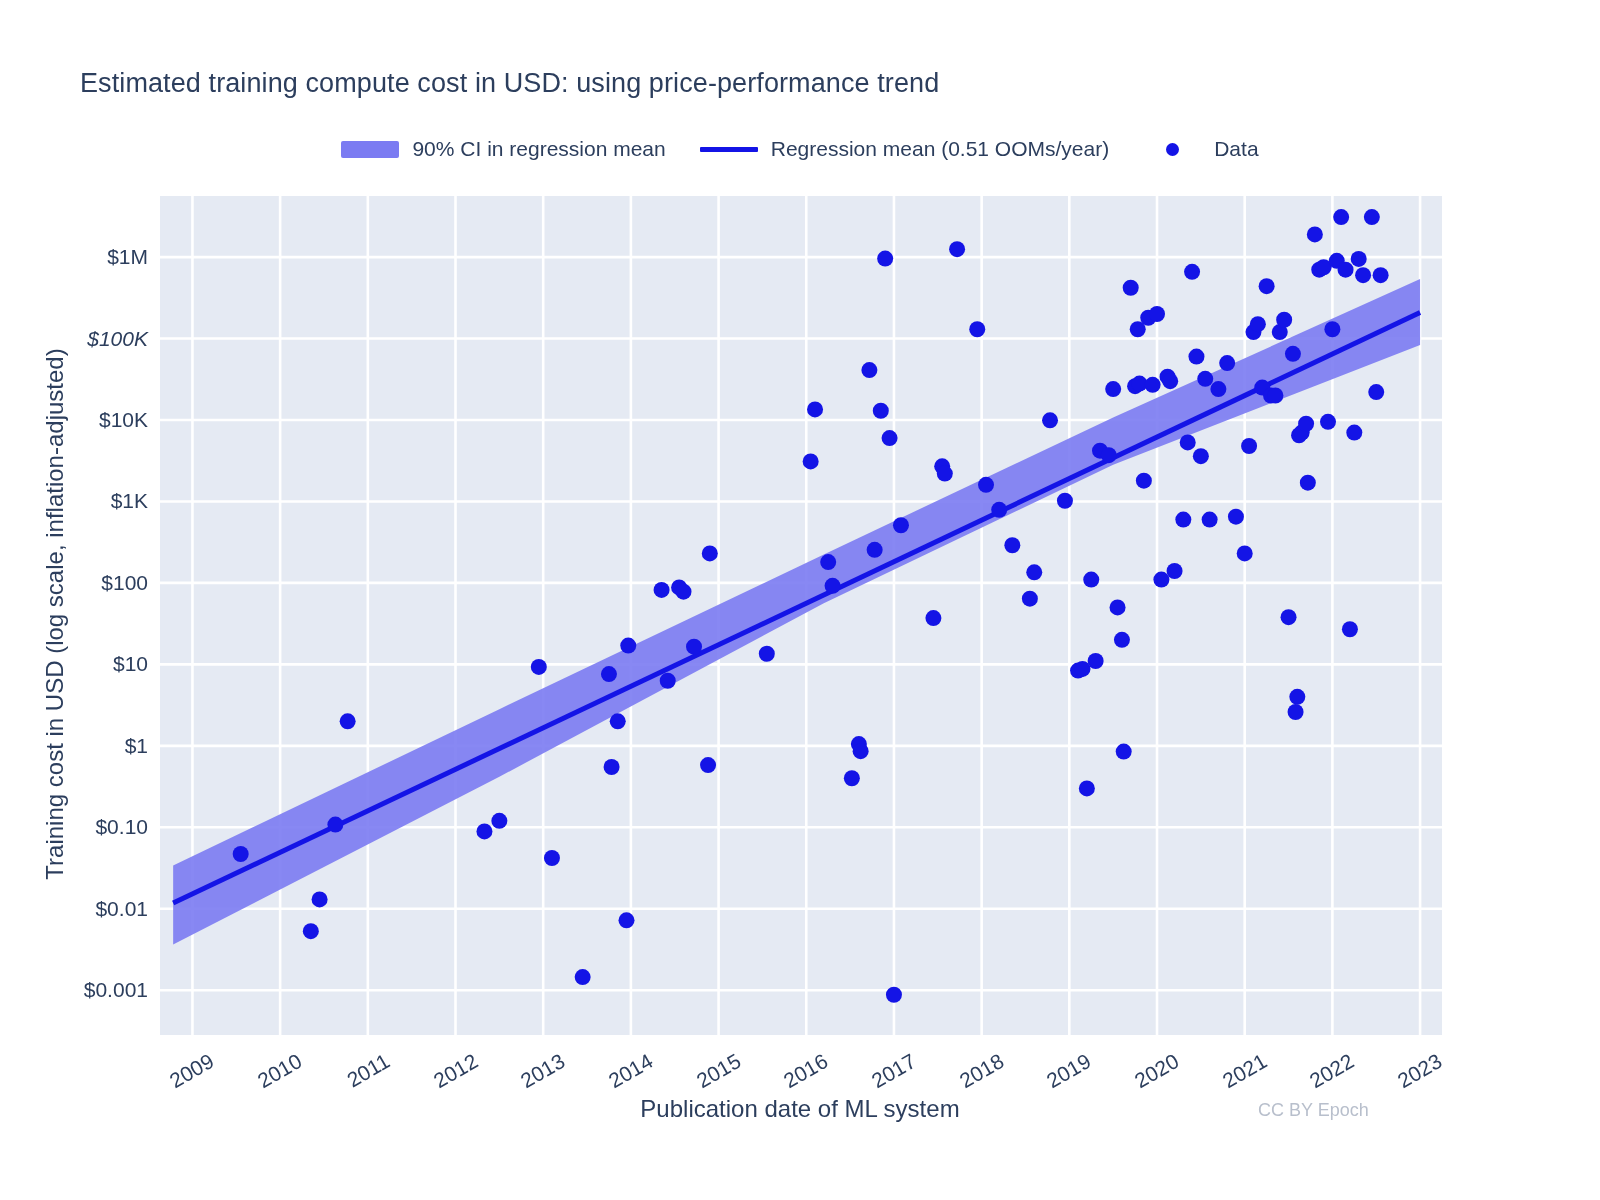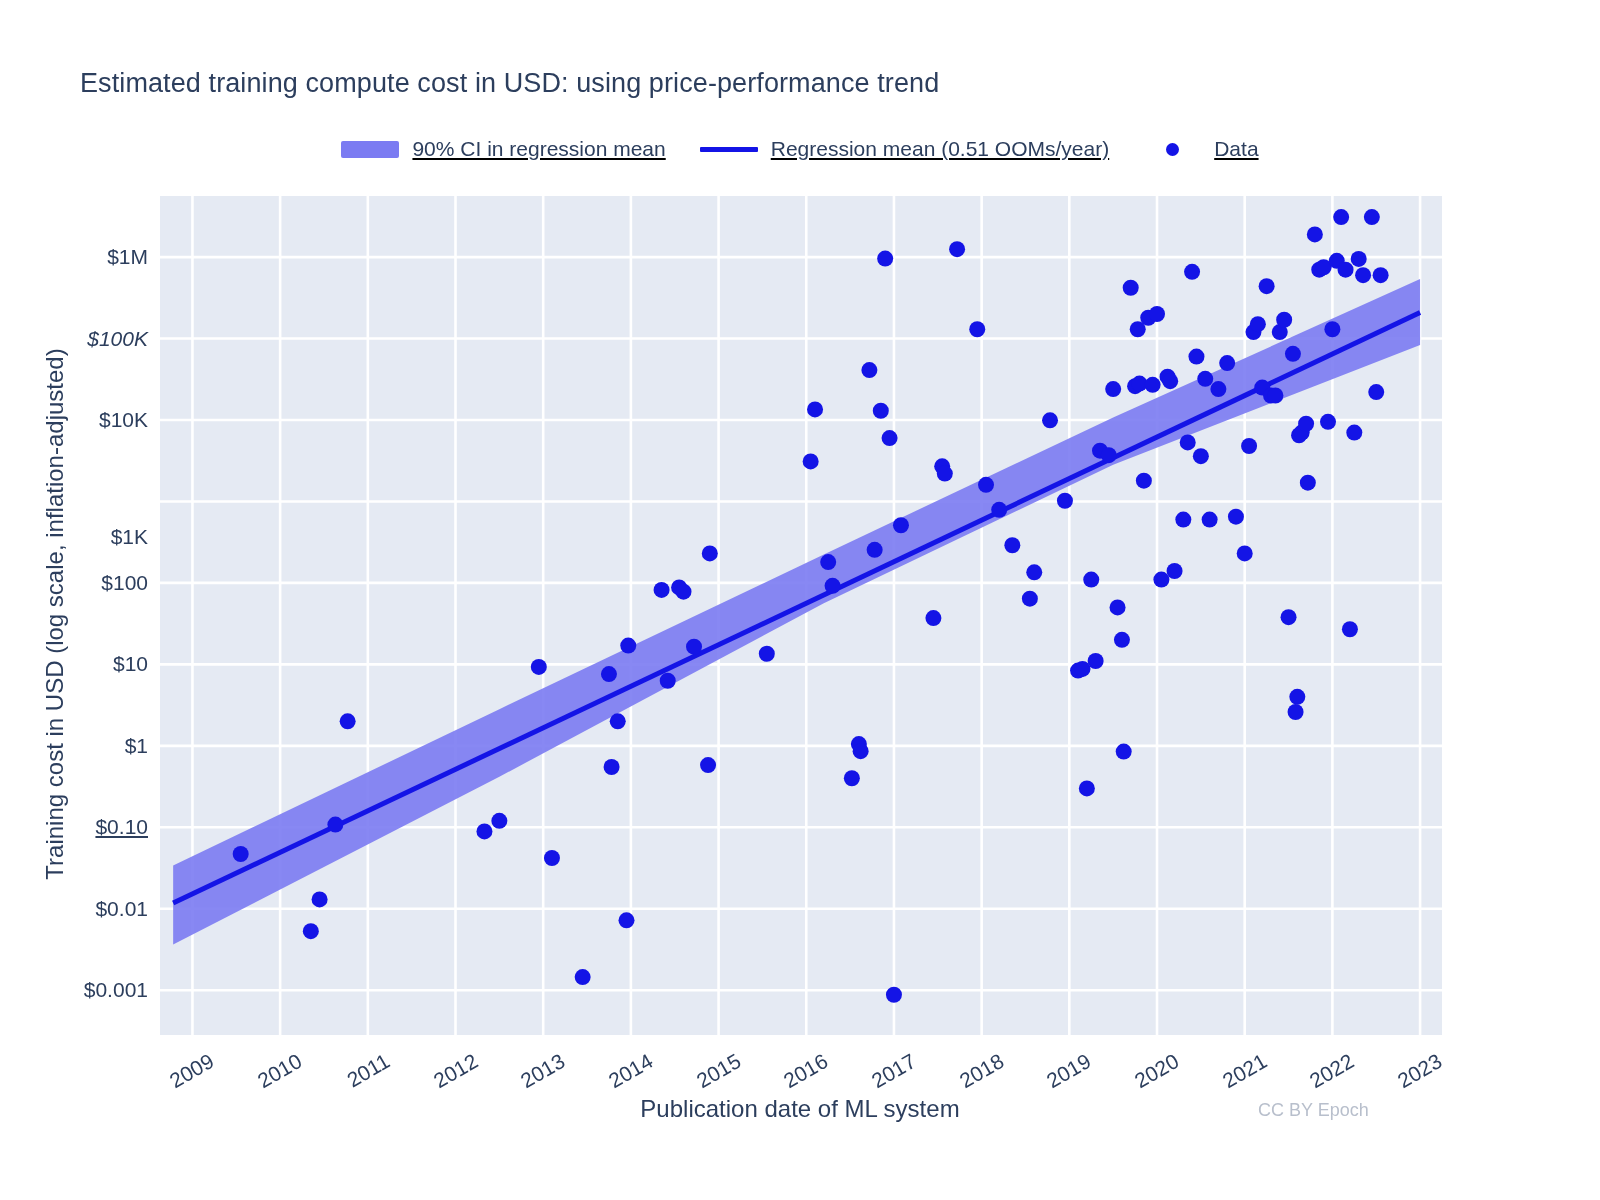--- a/index.html
+++ b/index.html
@@ -31,21 +31,20 @@
   }
   .legend {
     position: absolute;
     left: 0;
     top: 137px;
     width: 1600px;
     display: flex;
     justify-content: center;
     align-items: center;
     gap: 34px;
-    text-decoration: underline;
   }
   .legend-item {
     display: flex;
     align-items: center;
     gap: 13px;
   }
   .legend-label {
     font-size: 21px;
     color: #2c3e5d;
     white-space: nowrap;
@@ -307,25 +306,25 @@
           <circle cx="1216.2339261285906" cy="196.11236609613297" r="8" fill="#1414e6"></circle>
           <circle cx="1220.6183310533472" cy="79.16321368234196" r="8" fill="#1414e6"></circle>
         </g>
       </svg>
   </div>
 
   <div id="ytick-layer">
       <div class="ytick" style="top: 257.092px;">$1M</div>
       <div class="ytick" style="top: 338.549px; font-style: italic;">$100K</div>
       <div class="ytick" style="top: 420.005px;">$10K</div>
-      <div class="ytick" style="top: 501.461px; margin-top: 36px;">$1K</div>
+      <div class="ytick" style="top: 501.461px;">$1K</div>
       <div class="ytick" style="top: 582.917px;">$100</div>
       <div class="ytick" style="top: 664.374px;">$10</div>
       <div class="ytick" style="top: 745.83px;">$1</div>
-      <div class="ytick" style="top: 827.286px; text-decoration: underline;">$0.10</div>
+      <div class="ytick" style="top: 827.286px;">$0.10</div>
       <div class="ytick" style="top: 908.743px;">$0.01</div>
       <div class="ytick" style="top: 990.199px; margin-left: 27px;">$0.001</div>
     </div>
   <div id="xtick-layer">
       <div class="xtick" style="left: 66.4446px; top: 1049px; width: 140px;">2009</div>
       <div class="xtick" style="left: 154.133px; top: 1049px; width: 140px;">2010</div>
       <div class="xtick" style="left: 241.821px; top: 1049px; width: 140px;">2011</div>
       <div class="xtick" style="left: 329.509px; top: 1049px; width: 140px;">2012</div>
       <div class="xtick" style="left: 417.197px; top: 1049px; width: 140px;">2013</div>
       <div class="xtick" style="left: 504.885px; top: 1049px; width: 140px;">2014</div>

